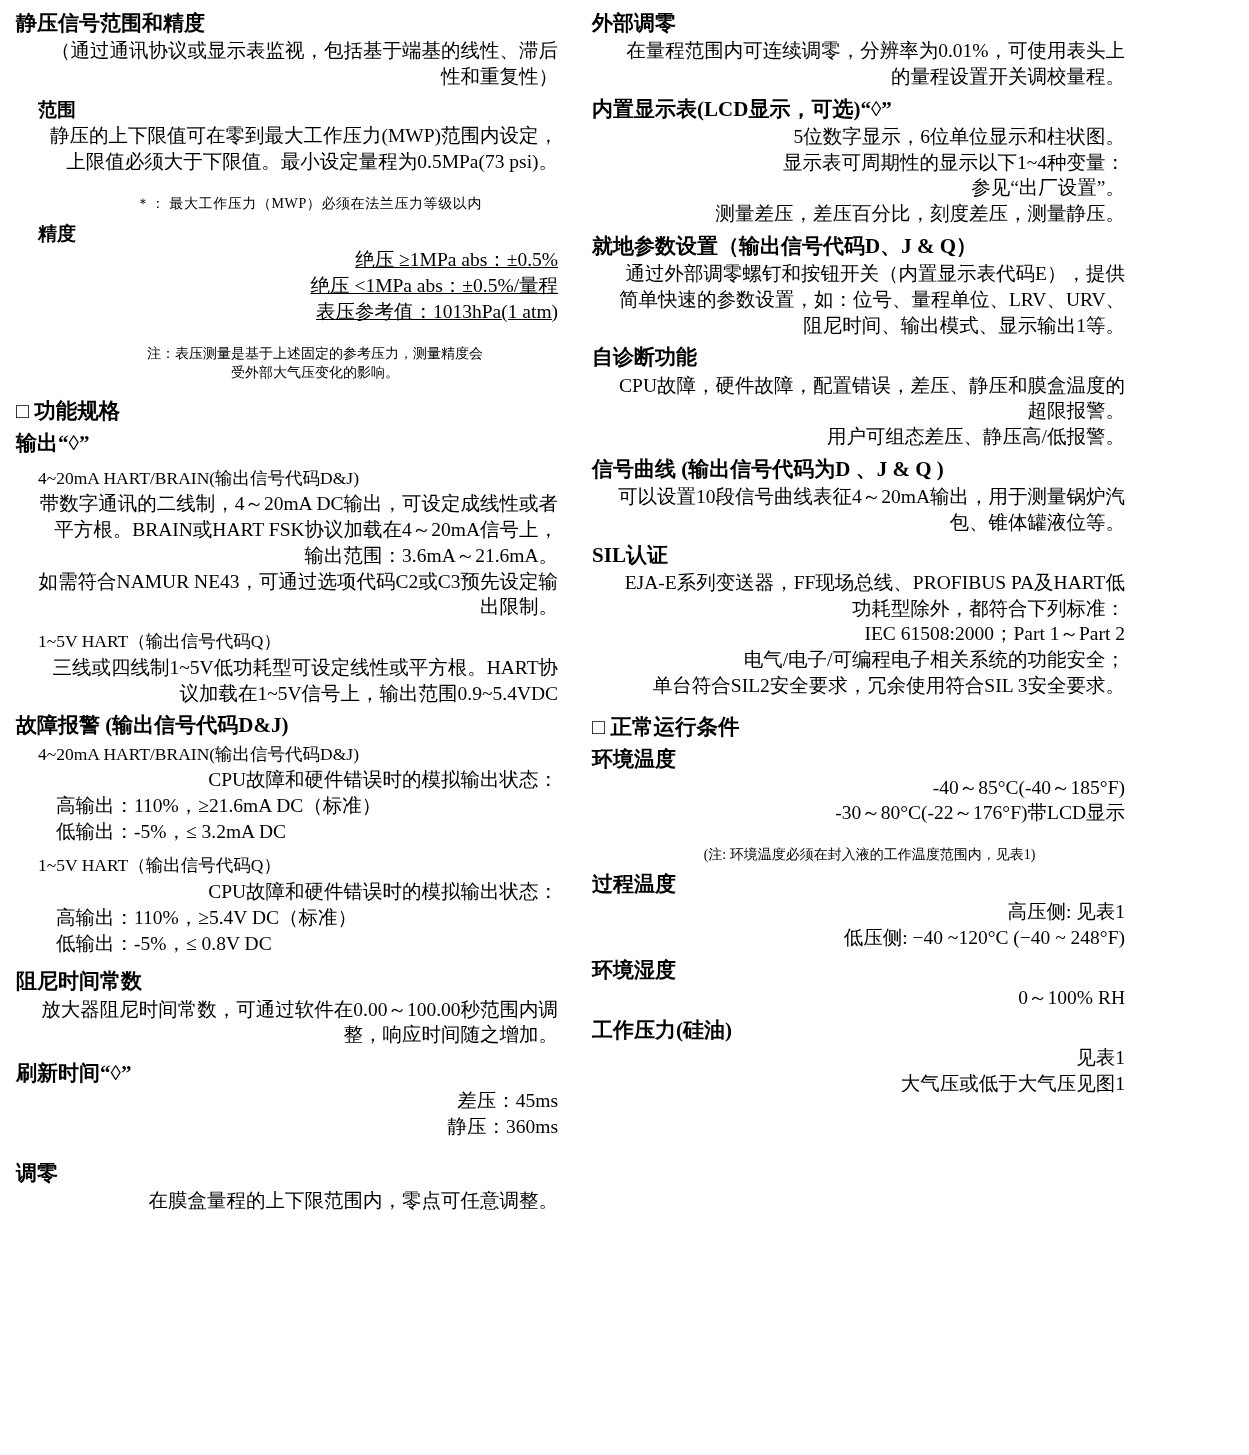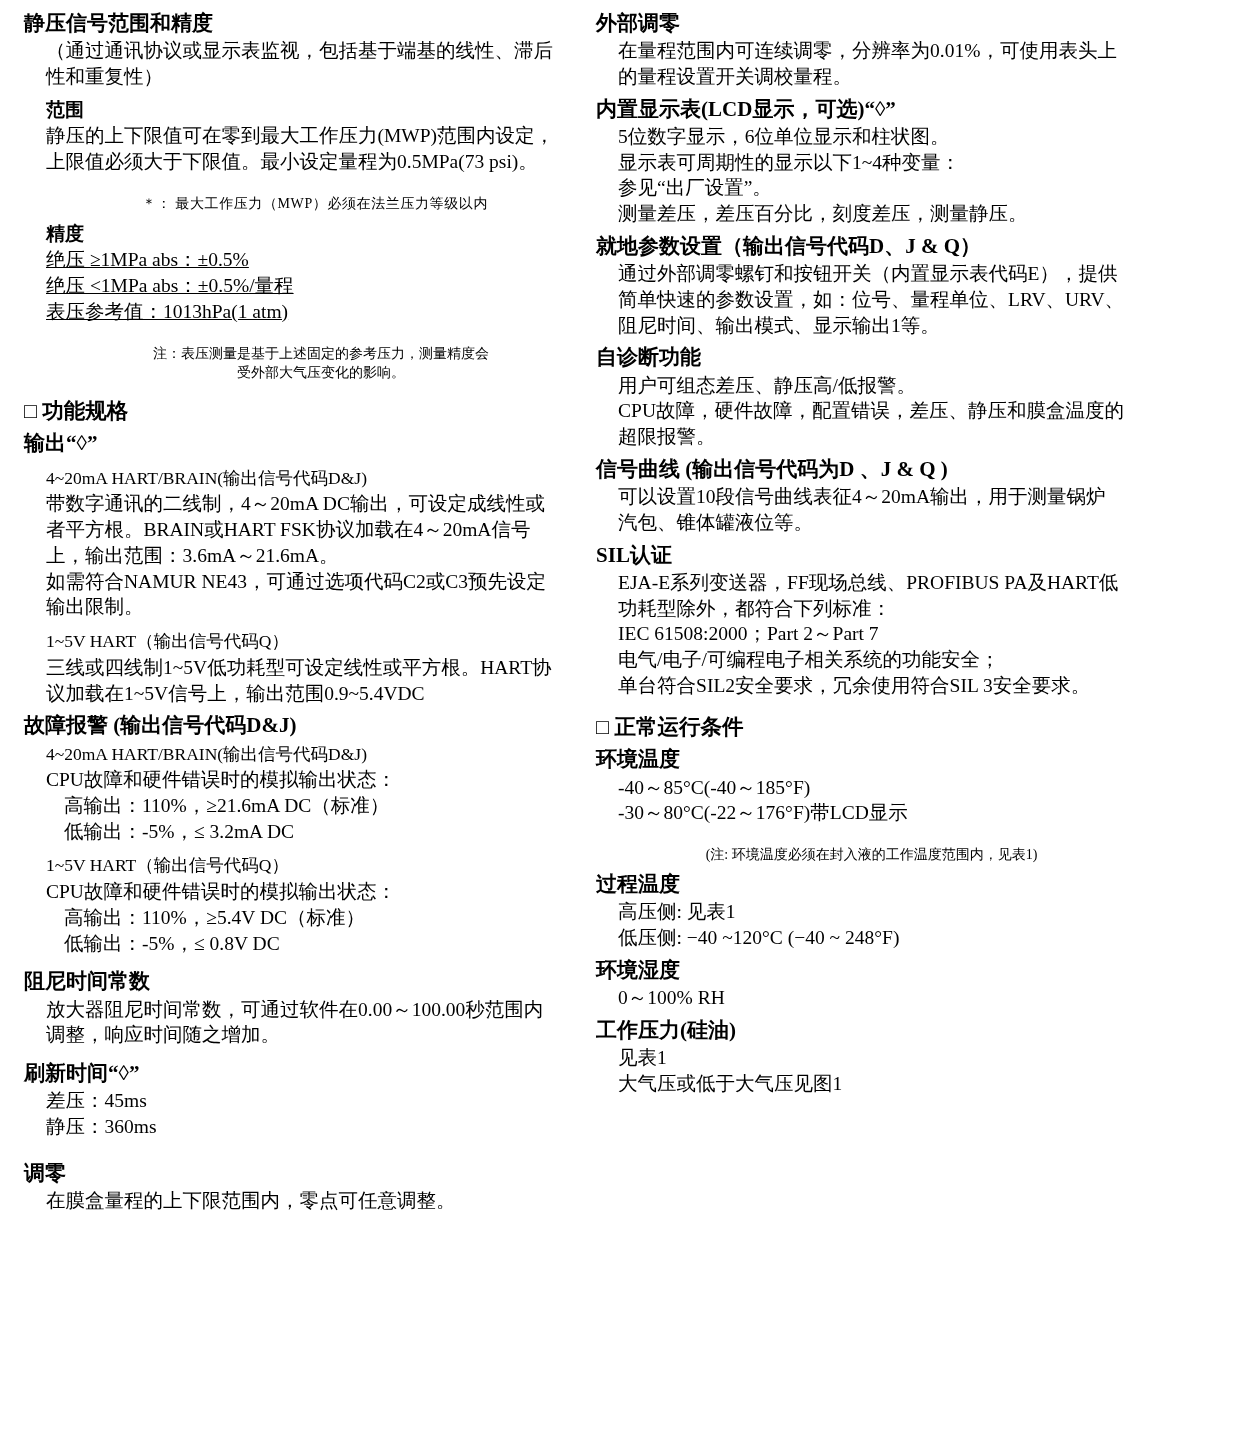--- a/index.html
+++ b/index.html
@@ -12,21 +12,21 @@
     height: 1455px;
     font-family: "Liberation Serif", serif;
     color: #000000;
     overflow: hidden;
   }
   .page {
     position: relative;
     width: 1143px;
     height: 1455px;
     box-sizing: border-box;
-    padding: 10px 18px 0 24px;
+    padding: 10px 18px 0 16px;
   }
   .cols {
     display: flex;
     gap: 34px;
     align-items: flex-start;
   }
   .col {
     width: 590px;
   }
   .col.right { width: 580px; }
@@ -55,21 +55,21 @@
     font-size: 17.5px;
     line-height: 1.3;
     margin: 10px 0 2px 22px;
   }
   .p {
     font-size: 19.5px;
     line-height: 1.32;
     margin: 0 0 0 22px;
     text-indent: 0;
   }
-  .p.i1 { margin-left: 22px; }
+  .p.i1 { margin-left: 22px; text-align: right; }
   .p.i2 { margin-left: 40px; }
   .note {
     font-size: 14px;
     line-height: 1.35;
     margin: 20px 0 0 44px;
     text-align: center;
   }
   .note.i-deep { margin-left: 56px; }
   .note-wide { letter-spacing: 0.6px; }
   .u { text-decoration: underline; }
@@ -164,35 +164,35 @@
 
       <div class="spacer-s"></div>
       <div>
         <div class="h-major">就地参数设置（输出信号代码D、J &amp; Q）</div>
         <div class="p i1">通过外部调零螺钉和按钮开关（内置显示表代码E），提供简单快速的参数设置，如：位号、量程单位、LRV、URV、阻尼时间、输出模式、显示输出1等。</div>
       </div>
 
       <div class="spacer-s"></div>
       <div>
         <div class="h-major">自诊断功能</div>
+        <div class="p i1">CPU故障，硬件故障，配置错误，差压、静压和膜盒温度的超限报警。</div>
         <div class="p i1">用户可组态差压、静压高/低报警。</div>
-        <div class="p i1">CPU故障，硬件故障，配置错误，差压、静压和膜盒温度的超限报警。</div>
       </div>
 
       <div class="spacer-s"></div>
       <div>
         <div class="h-major">信号曲线 (输出信号代码为D 、J &amp; Q )</div>
         <div class="p i1">可以设置10段信号曲线表征4～20mA输出，用于测量锅炉汽包、锥体罐液位等。</div>
       </div>
 
       <div class="spacer-s"></div>
       <div>
         <div class="h-major">SIL认证</div>
         <div class="p i1">EJA-E系列变送器，FF现场总线、PROFIBUS PA及HART低功耗型除外，都符合下列标准：</div>
-        <div class="p i1">IEC 61508:2000；Part 2～Part 7</div>
+        <div class="p i1">IEC 61508:2000；Part 1～Part 2</div>
         <div class="p i1">电气/电子/可编程电子相关系统的功能安全；</div>
         <div class="p i1">单台符合SIL2安全要求，冗余使用符合SIL 3安全要求。</div>
       </div>
 
       <div class="spacer-m"></div>
       <div class="h-section" style="margin-top:4px">□ 正常运行条件</div>
 
       <div>
         <div class="h-major">环境温度</div>
         <div class="p i1">-40～85°C(-40～185°F)</div>

